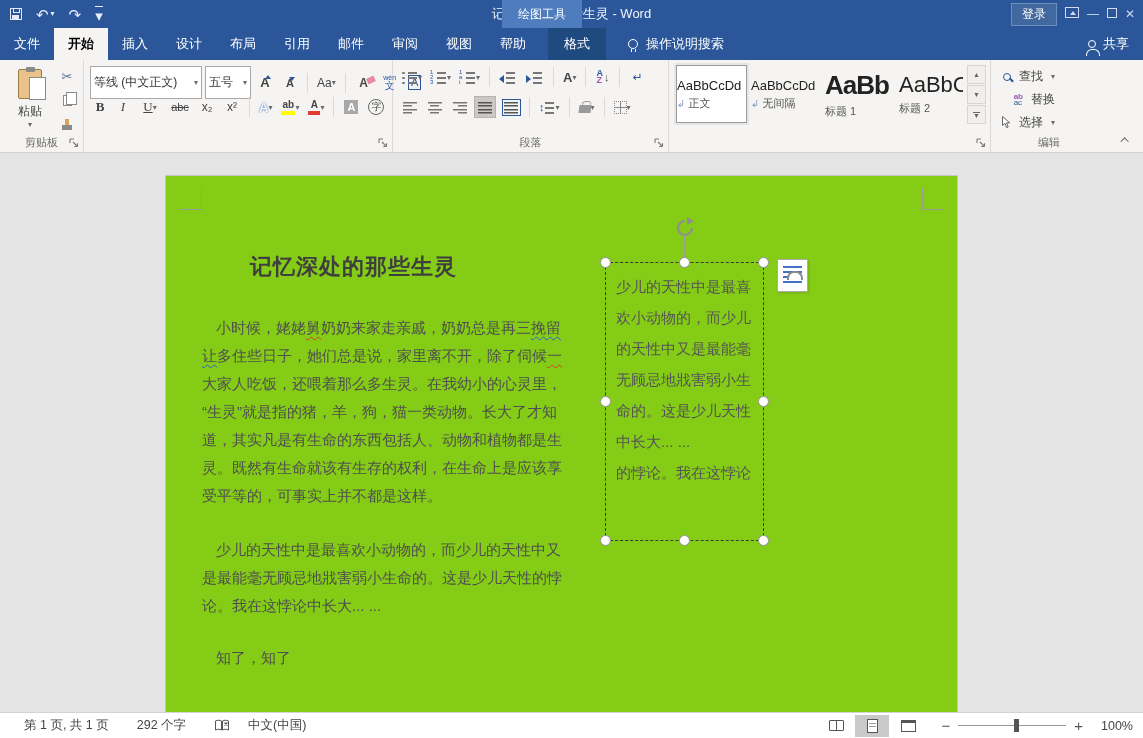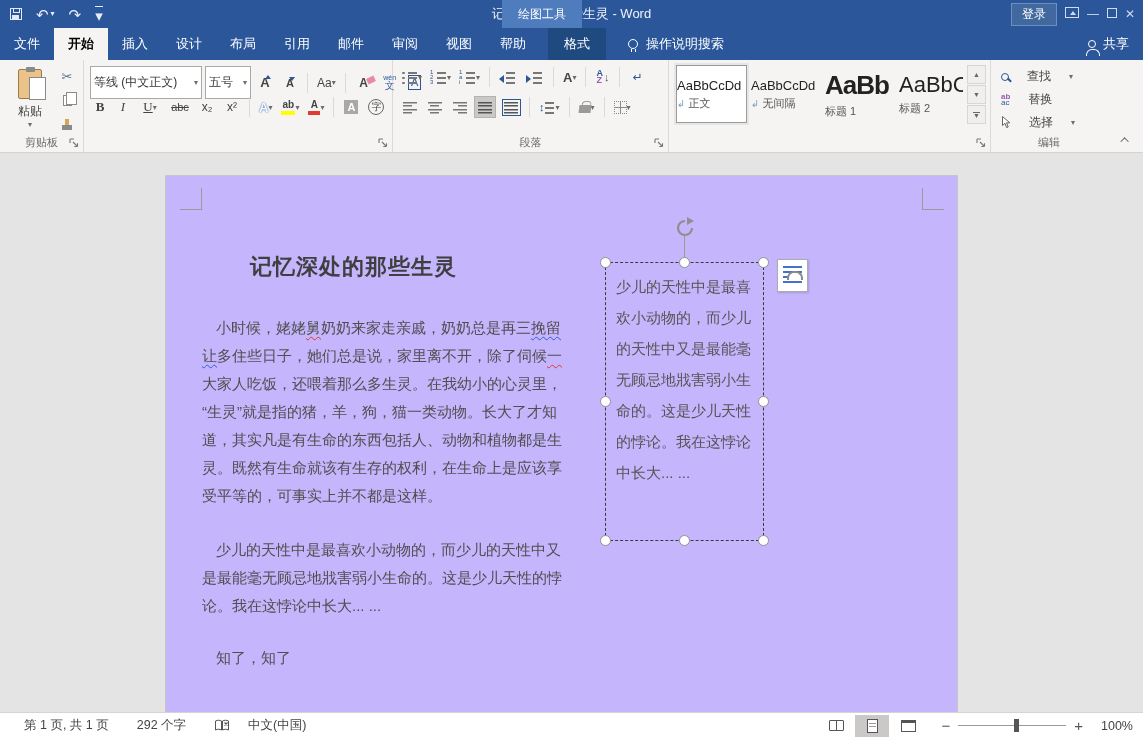--- a/index.html
+++ b/index.html
@@ -134,31 +134,31 @@
   .scard .prev.h1 { font-size:26px; font-weight:700; letter-spacing:-1px; }
   .scard .prev.h2 { font-size:22px; }
   .scard .nm { font-size:11px; color:#555; margin-top:3px; white-space:nowrap; }
   .scard .nm .ret { color:#8aa0c8; font-size:10px; }
   .sscroll { position:absolute; right:4px; top:5px; width:19px; display:flex; flex-direction:column; gap:1px; }
   .sscroll .sb { height:19px; background:#f0efed; border:1px solid #d8d6d4; display:flex; align-items:center; justify-content:center;
                  font-size:7px; color:#666; flex-direction:column; line-height:4px; }
 
   
   .edit-rows { position:absolute; left:10px; top:8px; display:flex; flex-direction:column; gap:6px; }
-  .edit-item { display:flex; align-items:center; gap:18px; font-size:12px; color:#444; }
+  .edit-item { display:flex; align-items:center; gap:8px; font-size:12px; color:#444;justify-content:flex-end; }
   .i-mag { width:8px; height:8px; border:1.6px solid #2b579a; border-radius:50%; position:relative; }
   .i-mag::after { content:''; position:absolute; width:5px; height:1.6px; background:#2b579a; transform:rotate(45deg); right:-4px; bottom:-1px; }
   .i-rep { display:flex; flex-direction:column; line-height:6px; font-size:8px; }
   .i-rep .r1 { color:#9b59b6; font-weight:700; } .i-rep .r2 { color:#2b579a; }
   .collapse { position:absolute; right:10px; bottom:6px; width:14px; height:12px; display:flex; align-items:center; justify-content:center; }
   .chev { width:6px; height:6px; border-left:1.5px solid #666; border-top:1.5px solid #666; transform:rotate(45deg) translateY(2px); }
 
   
   .docarea { position:absolute; left:0; top:153px; width:100%; height:559px; background:#e4e4e4; overflow:hidden; }
-  .page { position:absolute; left:165px; top:22px; width:793px; height:537px; background:#c4b5fd; border:1px solid #c6c6c6; border-bottom:none; }
+  .page { position:absolute; left:165px; top:22px; width:793px; height:537px; background:#84cc16; border:1px solid #c6c6c6; border-bottom:none; }
   .cropmark { position:absolute; width:22px; height:22px; }
   .cm-tl { left:14px; top:12px; border-right:1px solid #9a9a9a; border-bottom:1px solid #9a9a9a; }
   .cm-tr { left:756px; top:12px; border-left:1px solid #9a9a9a; border-bottom:1px solid #9a9a9a; }
   .doctitle { position:absolute; left:84px; top:76px; font-size:22px; font-weight:700; color:#3f3f3f; letter-spacing:1px; }
   .bodytext { position:absolute; left:36px; top:138px; width:352px; color:#4f4f4f; font-size:15px; }
   .ln { height:28px; line-height:28px; white-space:nowrap; }
   .indent { padding-left:14px; }
   .p2 { margin-top:26px; } .p3 { margin-top:24px; }
   .sq-r { text-decoration:underline wavy #d83b2d 1px; text-underline-offset:3px; }
   .sq-b { text-decoration:underline wavy #2f5fd0 1px; text-underline-offset:3px; }
@@ -551,22 +551,22 @@
         </div>
       </div>
 
       <div class="tbox">
         <div class="tbox-text">
           <div class="tl">少儿的天性中是最喜</div>
           <div class="tl">欢小动物的，而少儿</div>
           <div class="tl">的天性中又是最能毫</div>
           <div class="tl">无顾忌地戕害弱小生</div>
           <div class="tl">命的。这是少儿天性</div>
+          <div class="tl">中长大... ...</div>
           <div class="tl">的悖论。我在这悖论</div>
-          <div class="tl">中长大... ...</div>
         </div>
         <span class="handle h-tl"></span>
         <span class="handle h-tm"></span>
         <span class="handle h-tr"></span>
         <span class="handle h-ml"></span>
         <span class="handle h-mr"></span>
         <span class="handle h-bl"></span>
         <span class="handle h-bm"></span>
         <span class="handle h-br"></span>
         <span class="rot-line"></span>

